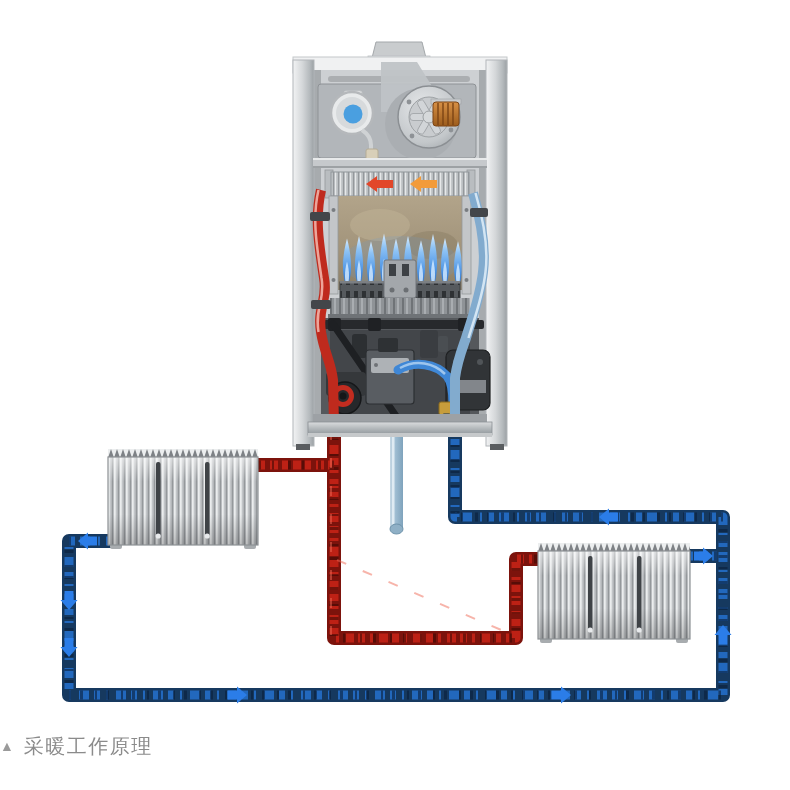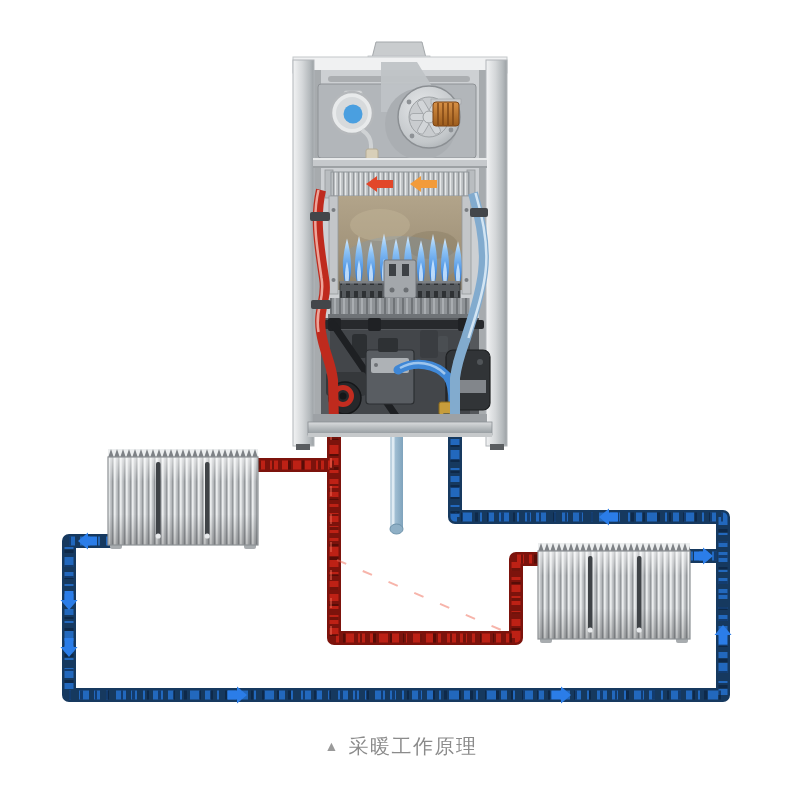--- a/index.html
+++ b/index.html
@@ -8,22 +8,22 @@
     --flow-arrow-blue:#2b7de8; --flame-blue:#4f95e4;
     --condensate-blue:#9db9ce; --pressure-switch-blue:#4a9fe0;
     --fan-coil-copper:#bf7a30; --pump-red:#c22c20;
     --hx-arrow-red:#e2472a; --hx-arrow-orange:#f29b3a;
     --radiator-gray:#c4c7ca; --caption-gray:#8b8b8b;
   }
   html,body{margin:0;padding:0;background:#ffffff;}
   .canvas{position:relative;width:790px;height:790px;background:#ffffff;overflow:hidden;
           font-family:"Liberation Sans", sans-serif;}
   .canvas svg{position:absolute;left:0;top:0;}
-  .caption{position:absolute;left:0;right:0;top:733px;text-align:center;
-           color:var(--caption-gray);font-size:20px;letter-spacing:1.5px;padding-left:12px;}
+  .caption{position:absolute;left:0;right:0;top:733px;text-align:left;
+           color:var(--caption-gray);font-size:20px;letter-spacing:1.5px;}
   .caption .tri{font-size:14px;color:#9a9a9a;margin-right:10px;vertical-align:2px;letter-spacing:0;}
   
   .red-base{stroke:var(--pipe-red-dark);}
   .red-tex{stroke:var(--pipe-red-bright);}
   .blue-base{stroke:var(--pipe-blue-dark);}
   .blue-tex{stroke:var(--pipe-blue-bright);}
   .flow-arrow{fill:var(--flow-arrow-blue);}
   .hx-red{fill:var(--hx-arrow-red);}
   .hx-orange{fill:var(--hx-arrow-orange);}
   .psblue{fill:var(--pressure-switch-blue);}

